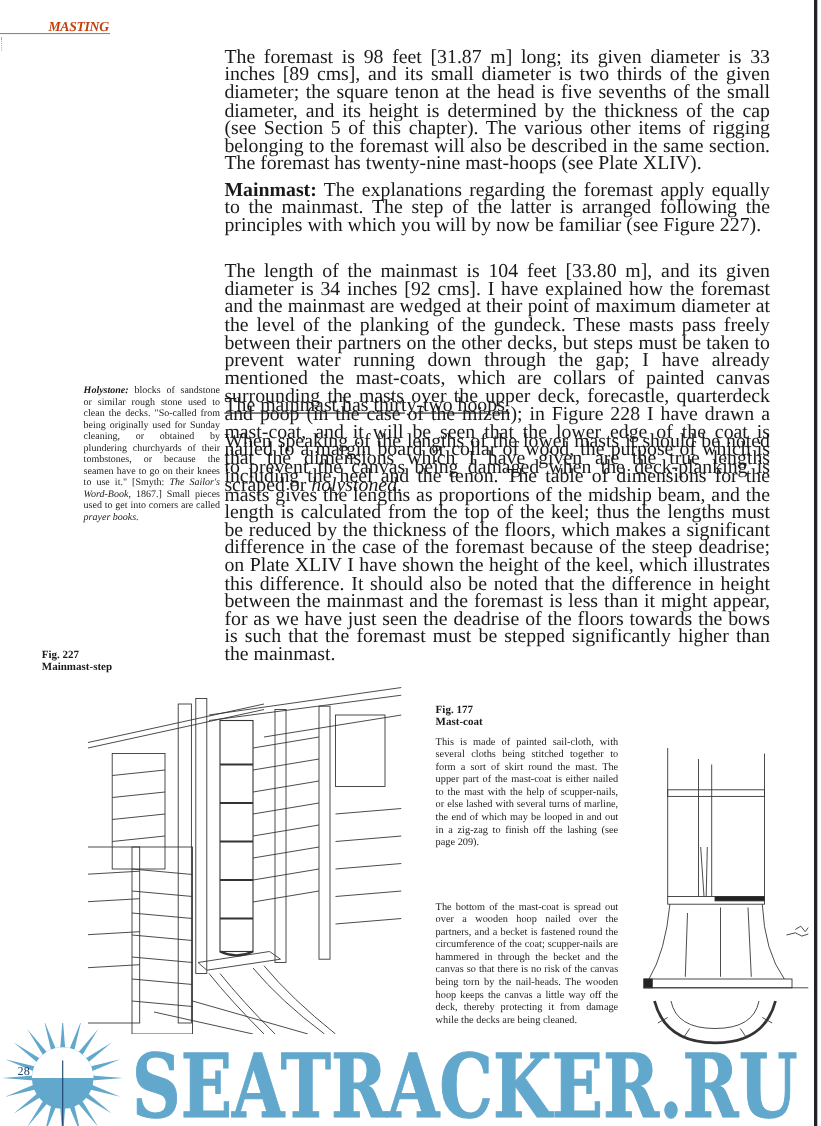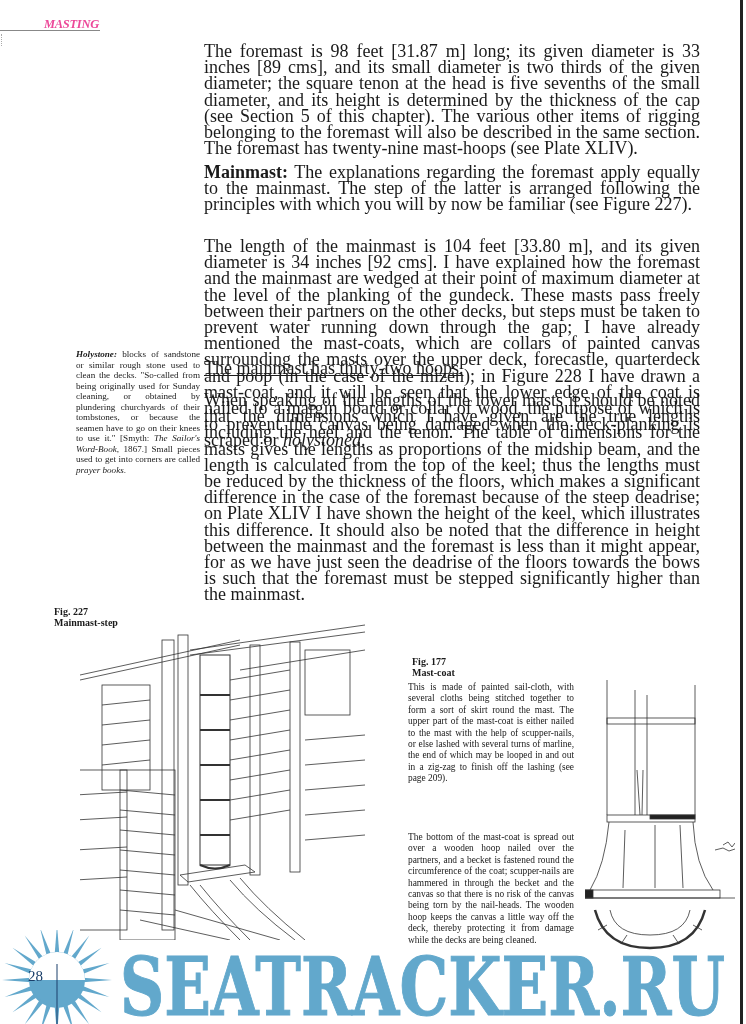--- a/index.html
+++ b/index.html
@@ -1,44 +1,44 @@
 <!DOCTYPE html>
 <html><head>
 <meta charset="utf-8">
 <style>
   html, body { margin:0; padding:0; }
   body { width:746px; height:1024px; background:#fff; position:relative; overflow:hidden;
          font-family:"Liberation Serif", "DejaVu Serif", serif; color:#1a1a1a; }
   .page-border-right { position:absolute; left:740px; top:0; width:3px; height:1024px; background:#222; }
   .header { position:absolute; left:0; top:16px; width:100px; height:14px; border-bottom:1px solid #888; }
   .header-title { position:absolute; left:44px; top:1px; font-style:italic; font-weight:bold; font-size:12.5px;
-                  letter-spacing:-0.3px; color:#ec4899; }
+                  letter-spacing:-0.3px; color:#c2410c; }
   .left-dots { position:absolute; left:1px; top:34px; width:1px; height:12px; border-left:1px dotted #aaa; }
   .body-text { position:absolute; left:204px; width:496px; font-size:18px; line-height:16.2px;
                text-align:justify; margin:0; }
   .p1 { top:43px; }
   .p2 { top:150px;margin-top:14px; }
   .p3 { top:238px; }
   .p4 { top:360px;text-decoration:underline; }
   .p5 { top:392px; }
   .bold { font-weight:bold; }
   .ital { font-style:italic; }
   .sidenote { position:absolute; left:60px; top:333px; width:124px; font-size:9.1px; line-height:10.5px;
               text-align:justify; margin:16px; }
-  .fig-label { position:absolute; font-weight:bold; font-size:10px; line-height:11px; margin:16px; }
+  .fig-label { position:absolute; font-weight:bold; font-size:10px; line-height:11px; margin:0; }
   .fig227-label { left:38px; top:590px; }
   .fig228-label { left:396px; top:640px; }
   .fig-text { position:absolute; left:396px; width:166px; font-size:9.4px; line-height:11.4px;
-              text-align:justify; margin:12px; }
+              text-align:justify; margin:0; }
   .ft1 { top:670px; }
   .ft2 { top:820px; }
   .fig227 { position:absolute; left:80px; top:610px; width:285px; height:330px; }
   .fig228 { position:absolute; left:585px; top:630px; width:150px; height:320px; }
   .watermark { position:absolute; left:0; top:930px; width:746px; height:94px; }
-  .page-number { position:absolute; left:28px; top:968px; font-size:15px; color:#1a3f6a; }
+  .page-number { position:absolute; left:16px; top:968px; font-size:11px; color:#1a3f6a; }
 </style>
 </head>
 <body>
 
 <div class="page-border-right"></div>
 <div class="left-dots"></div>
 
 <div class="header">
   <span class="header-title">MASTING</span>
 </div>

